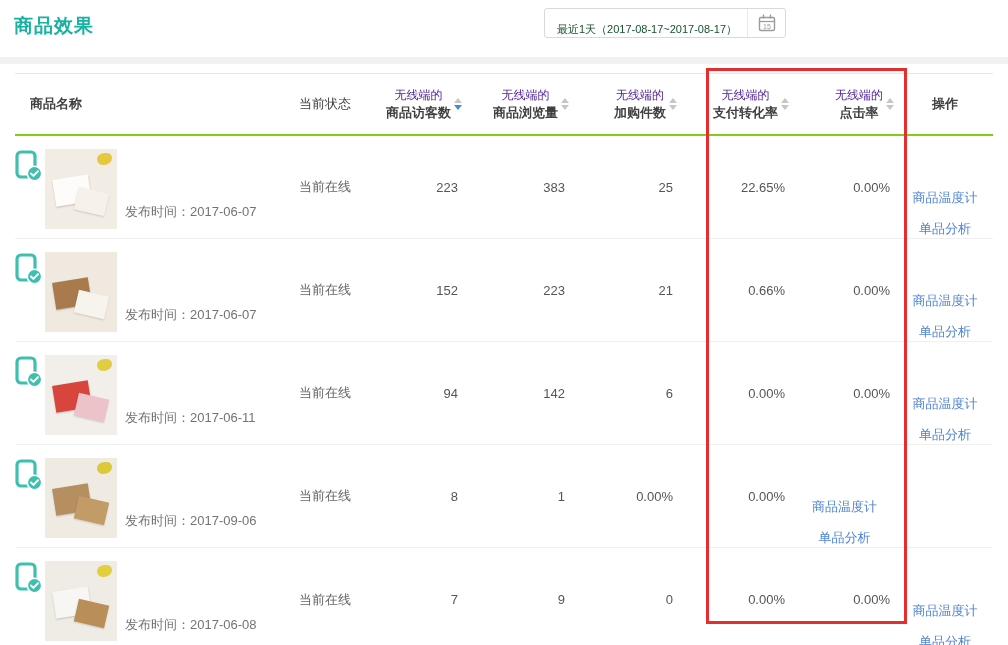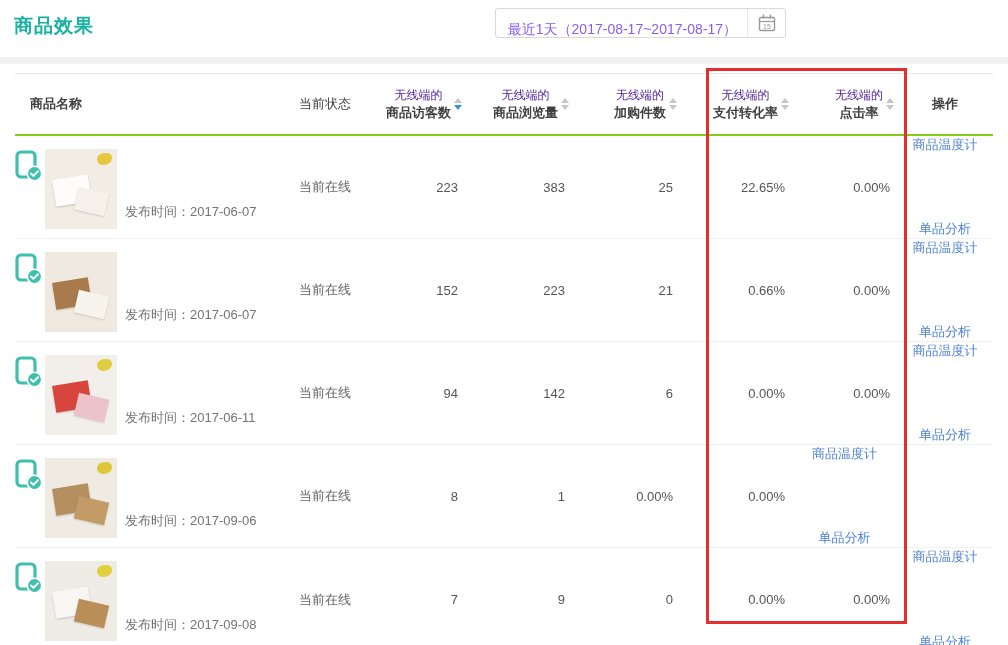--- a/index.html
+++ b/index.html
@@ -10,21 +10,21 @@
     -webkit-font-smoothing:antialiased;
   }
   
   .topbar { position:absolute; top:0; left:0; width:799px; height:57px; background:#fff; }
   .page-title { position:absolute; left:14px; top:13px; font-size:19px; font-weight:bold; color:#17b2a2; letter-spacing:1px; }
   .date-box {
     position:absolute; right:13px; top:8px; height:30px;
     display:flex; align-items:center; border:1px solid #d9d9d9; border-radius:3px;
     background:#fff; padding:0 8px 0 12px; cursor:pointer;
   }
-  .date-box .dtext { font-size:14px; color:#8b5cf6; white-space:nowrap;margin-top:13px; }
+  .date-box .dtext { font-size:11px; color:#14532d; white-space:nowrap;margin-top:13px; }
   .date-box .cal { display:flex; align-items:center; margin-left:10px; padding-left:9px; border-left:1px solid #e8e8e8; height:100%; }
   .band { position:absolute; top:57px; left:0; width:1008px; height:7px; background:#f1f1f1; }
 
   
   .table { position:absolute; top:73px; left:15px; width:978px; border-top:1px solid #e7e7e7; }
   .thead { display:flex; height:62px; align-items:center; border-bottom:2px solid #84cc16; }
   .th, .td { flex:0 0 auto; }
   
   .thead > :nth-child(1), .tr > :nth-child(1) { width:275px; }
   .thead > :nth-child(2), .tr > :nth-child(2) { width:70px; }
@@ -53,21 +53,21 @@
   .td-product { display:flex; padding-top:13px; }
   .phone-ic { margin:1px 3px 0 0; width:27px; flex:0 0 27px; }
   .thumb { position:relative; width:72px; height:80px; overflow:hidden; background:var(--tbg,#f2eee8); cursor:pointer; }
   .thumb i { position:absolute; display:block; }
   .thumb .b1 { left:9px;  top:28px; width:36px; height:27px; background:var(--b1,#fff); transform:rotate(-9deg); box-shadow:0 1px 2px rgba(0,0,0,.18); }
   .thumb .b2 { left:31px; top:41px; width:31px; height:23px; background:var(--b2,#eee); transform:rotate(13deg); box-shadow:0 1px 2px rgba(0,0,0,.14); }
   .thumb .fl { right:5px; top:4px;  width:15px; height:12px; background:var(--fl,transparent); border-radius:55% 40% 60% 45%; }
   .pub { align-self:flex-end; margin:0 0 17px 8px; font-size:13px; color:#737373; white-space:nowrap; }
   .td-status { display:flex; align-items:center; justify-content:center; font-size:13px; color:#666; }
   .td-num { display:flex; align-items:center; justify-content:flex-end; padding-right:7px; font-size:13px; color:#555; }
-  .td-ops { display:flex; flex-direction:column; align-items:center; justify-content:space-between; gap:13px; }
+  .td-ops { display:flex; flex-direction:column; align-items:center; justify-content:flex-end; gap:13px; }
   .td-ops a { font-size:13px; color:#4e83d2; text-decoration:none; cursor:pointer; white-space:nowrap; }
 
   
   .highlight-box {
     position:absolute; left:706px; top:68px; width:201px; height:556px;
     border:3px solid #e62e2e; pointer-events:none; z-index:5;
   }
 </style>
 </head>
 <body>
@@ -264,21 +264,21 @@
           <rect x="2" y="2" width="18" height="25" rx="4" fill="#fff" stroke="#3fbfae" stroke-width="3.2"></rect>
           <circle cx="19.5" cy="23.5" r="7.2" fill="#3fbfae" stroke="#fff" stroke-width="1.6"></circle>
           <path d="M16 23.5 l2.4 2.4 l4.6 -4.6" fill="none" stroke="#fff" stroke-width="2" stroke-linecap="round" stroke-linejoin="round"></path>
         </svg>
       </span>
       <div class="thumb" style="--tbg: #efece6; --b1: #f8f6f2; --b2: #b98e58; --fl: #e2cf3d;">
         <i class="fl"></i>
         <i class="b1"></i>
         <i class="b2"></i>
       </div>
-      <div class="pub"><span>发布时间：</span><span>2017-09-08</span></div>
+      <div class="pub"><span>发布时间：</span><span>2017-06-08</span></div>
     </div>
     <div class="td td-status">当前在线</div>
     <div class="td td-num">7</div>
     <div class="td td-num">9</div>
     <div class="td td-num">0</div>
     <div class="td td-num">0.00%</div>
     <div class="td td-num">0.00%</div>
     <div class="td td-ops">
       <a>商品温度计</a>
       <a>单品分析</a>

